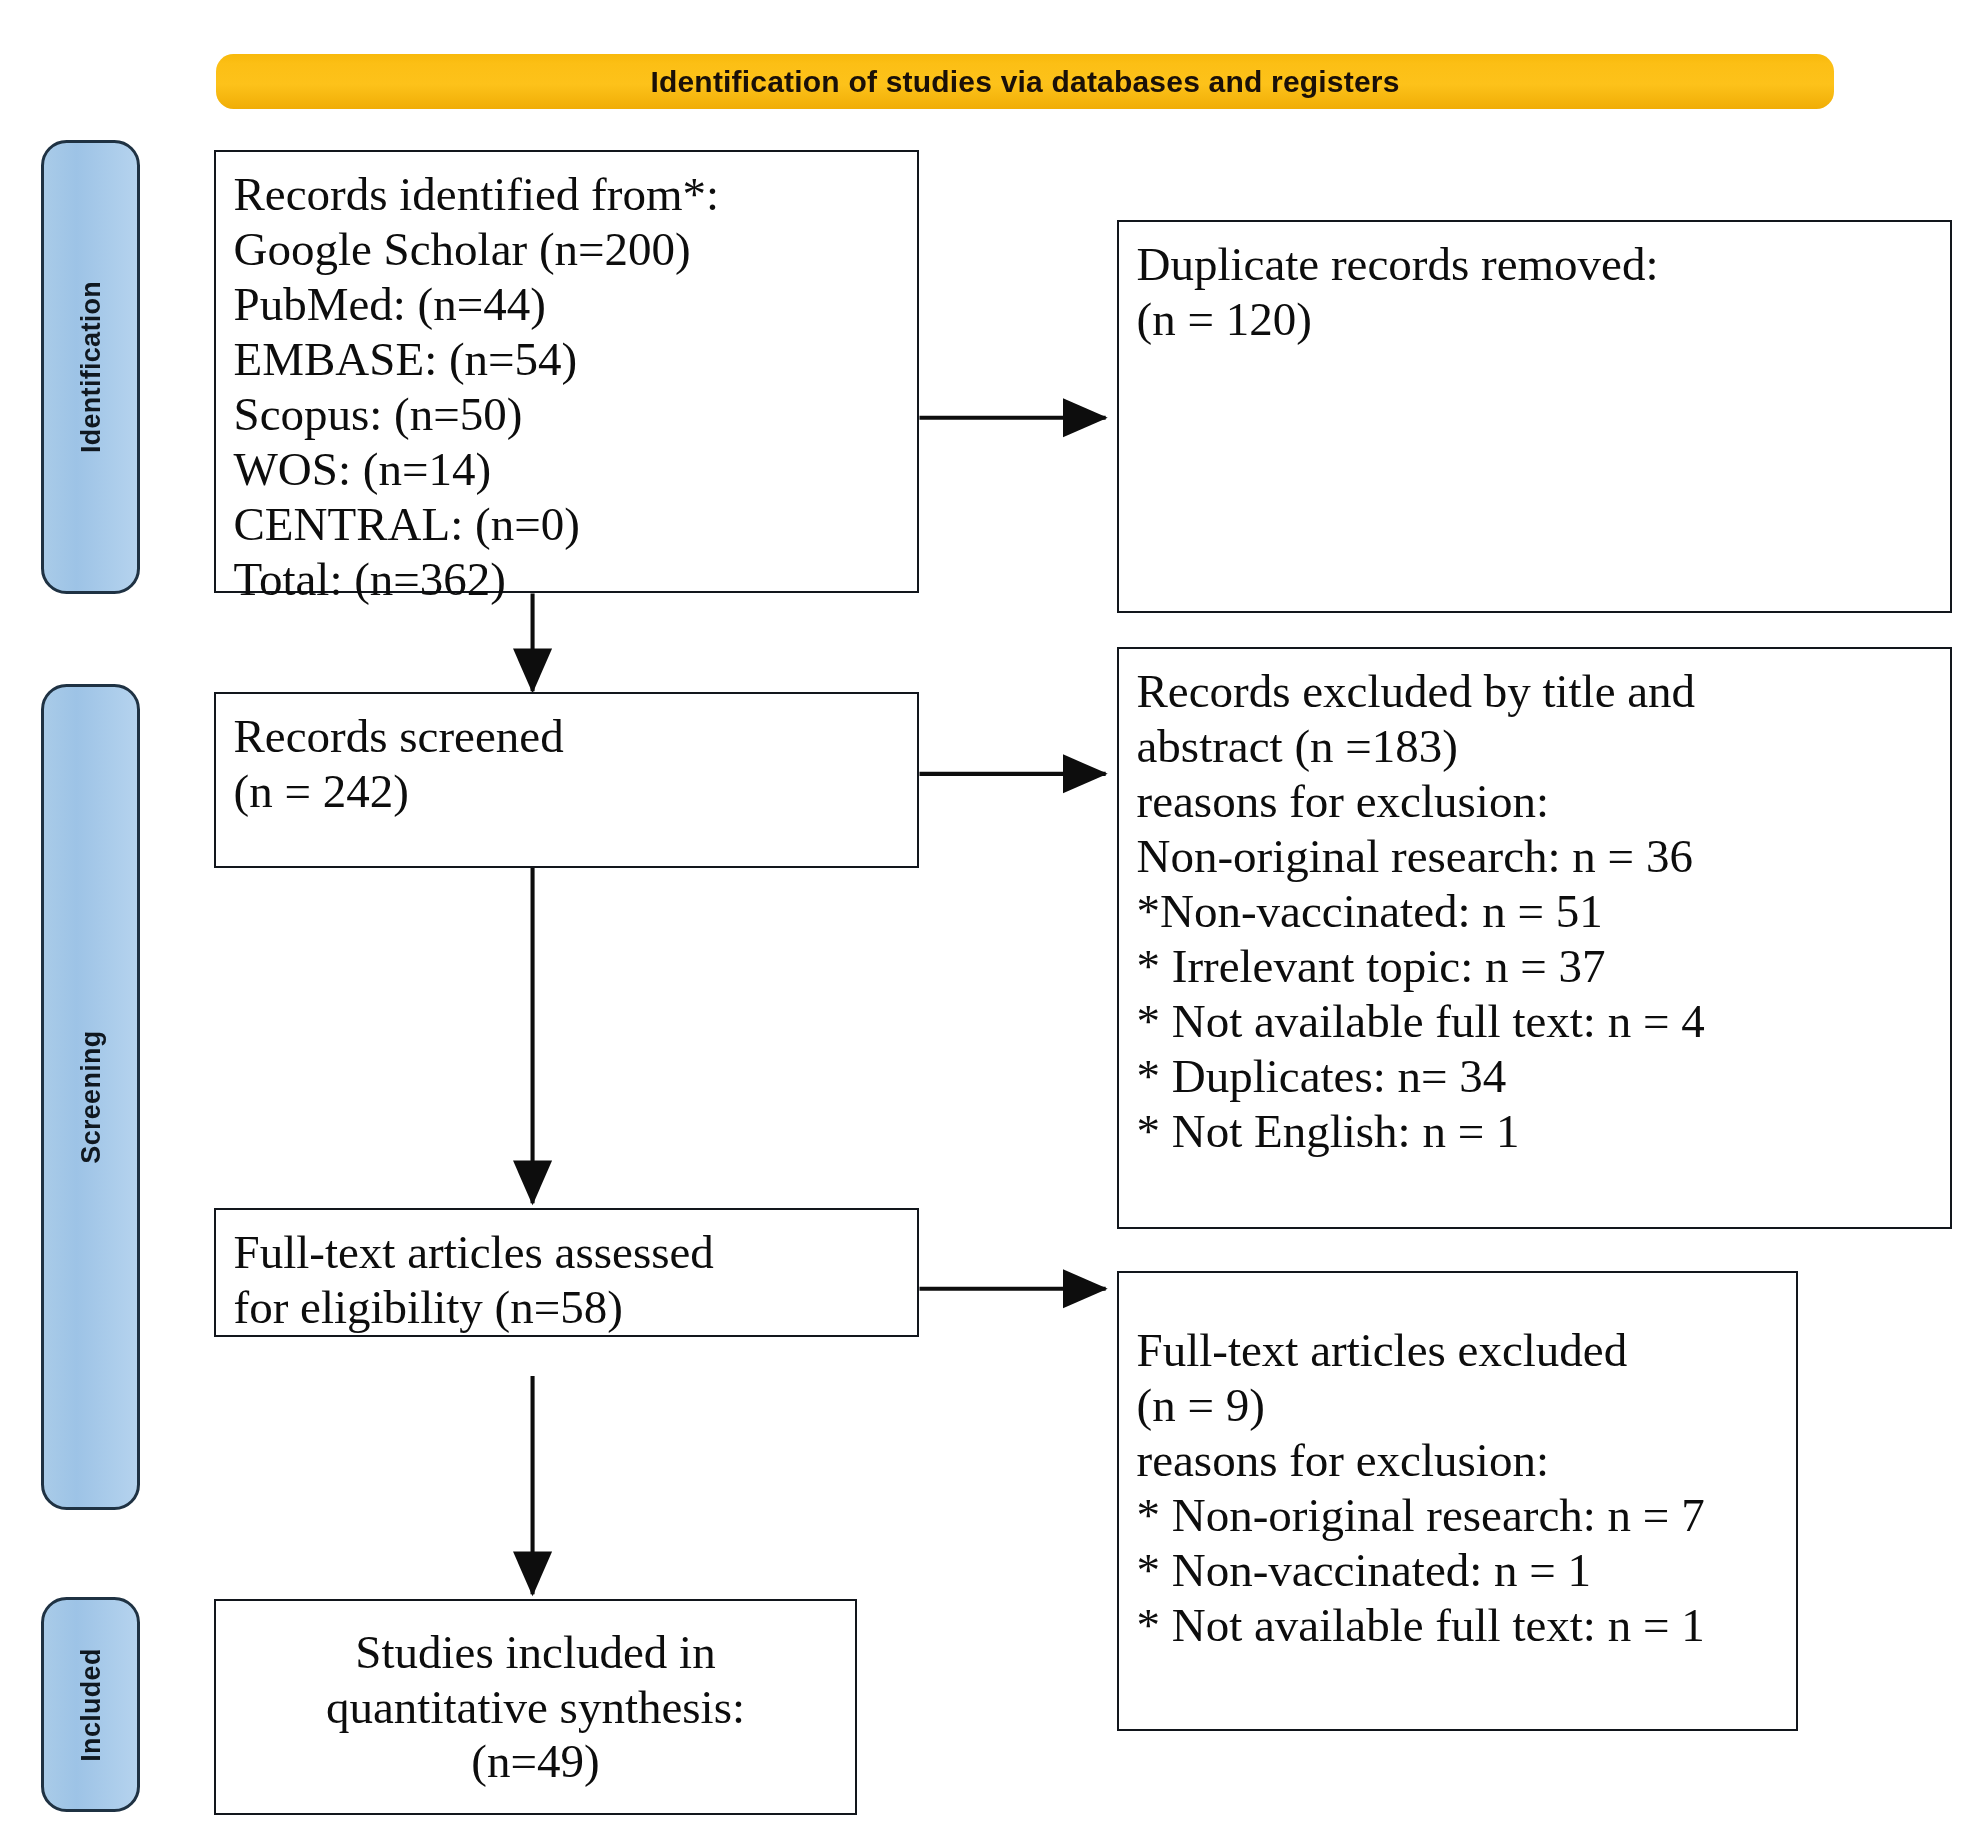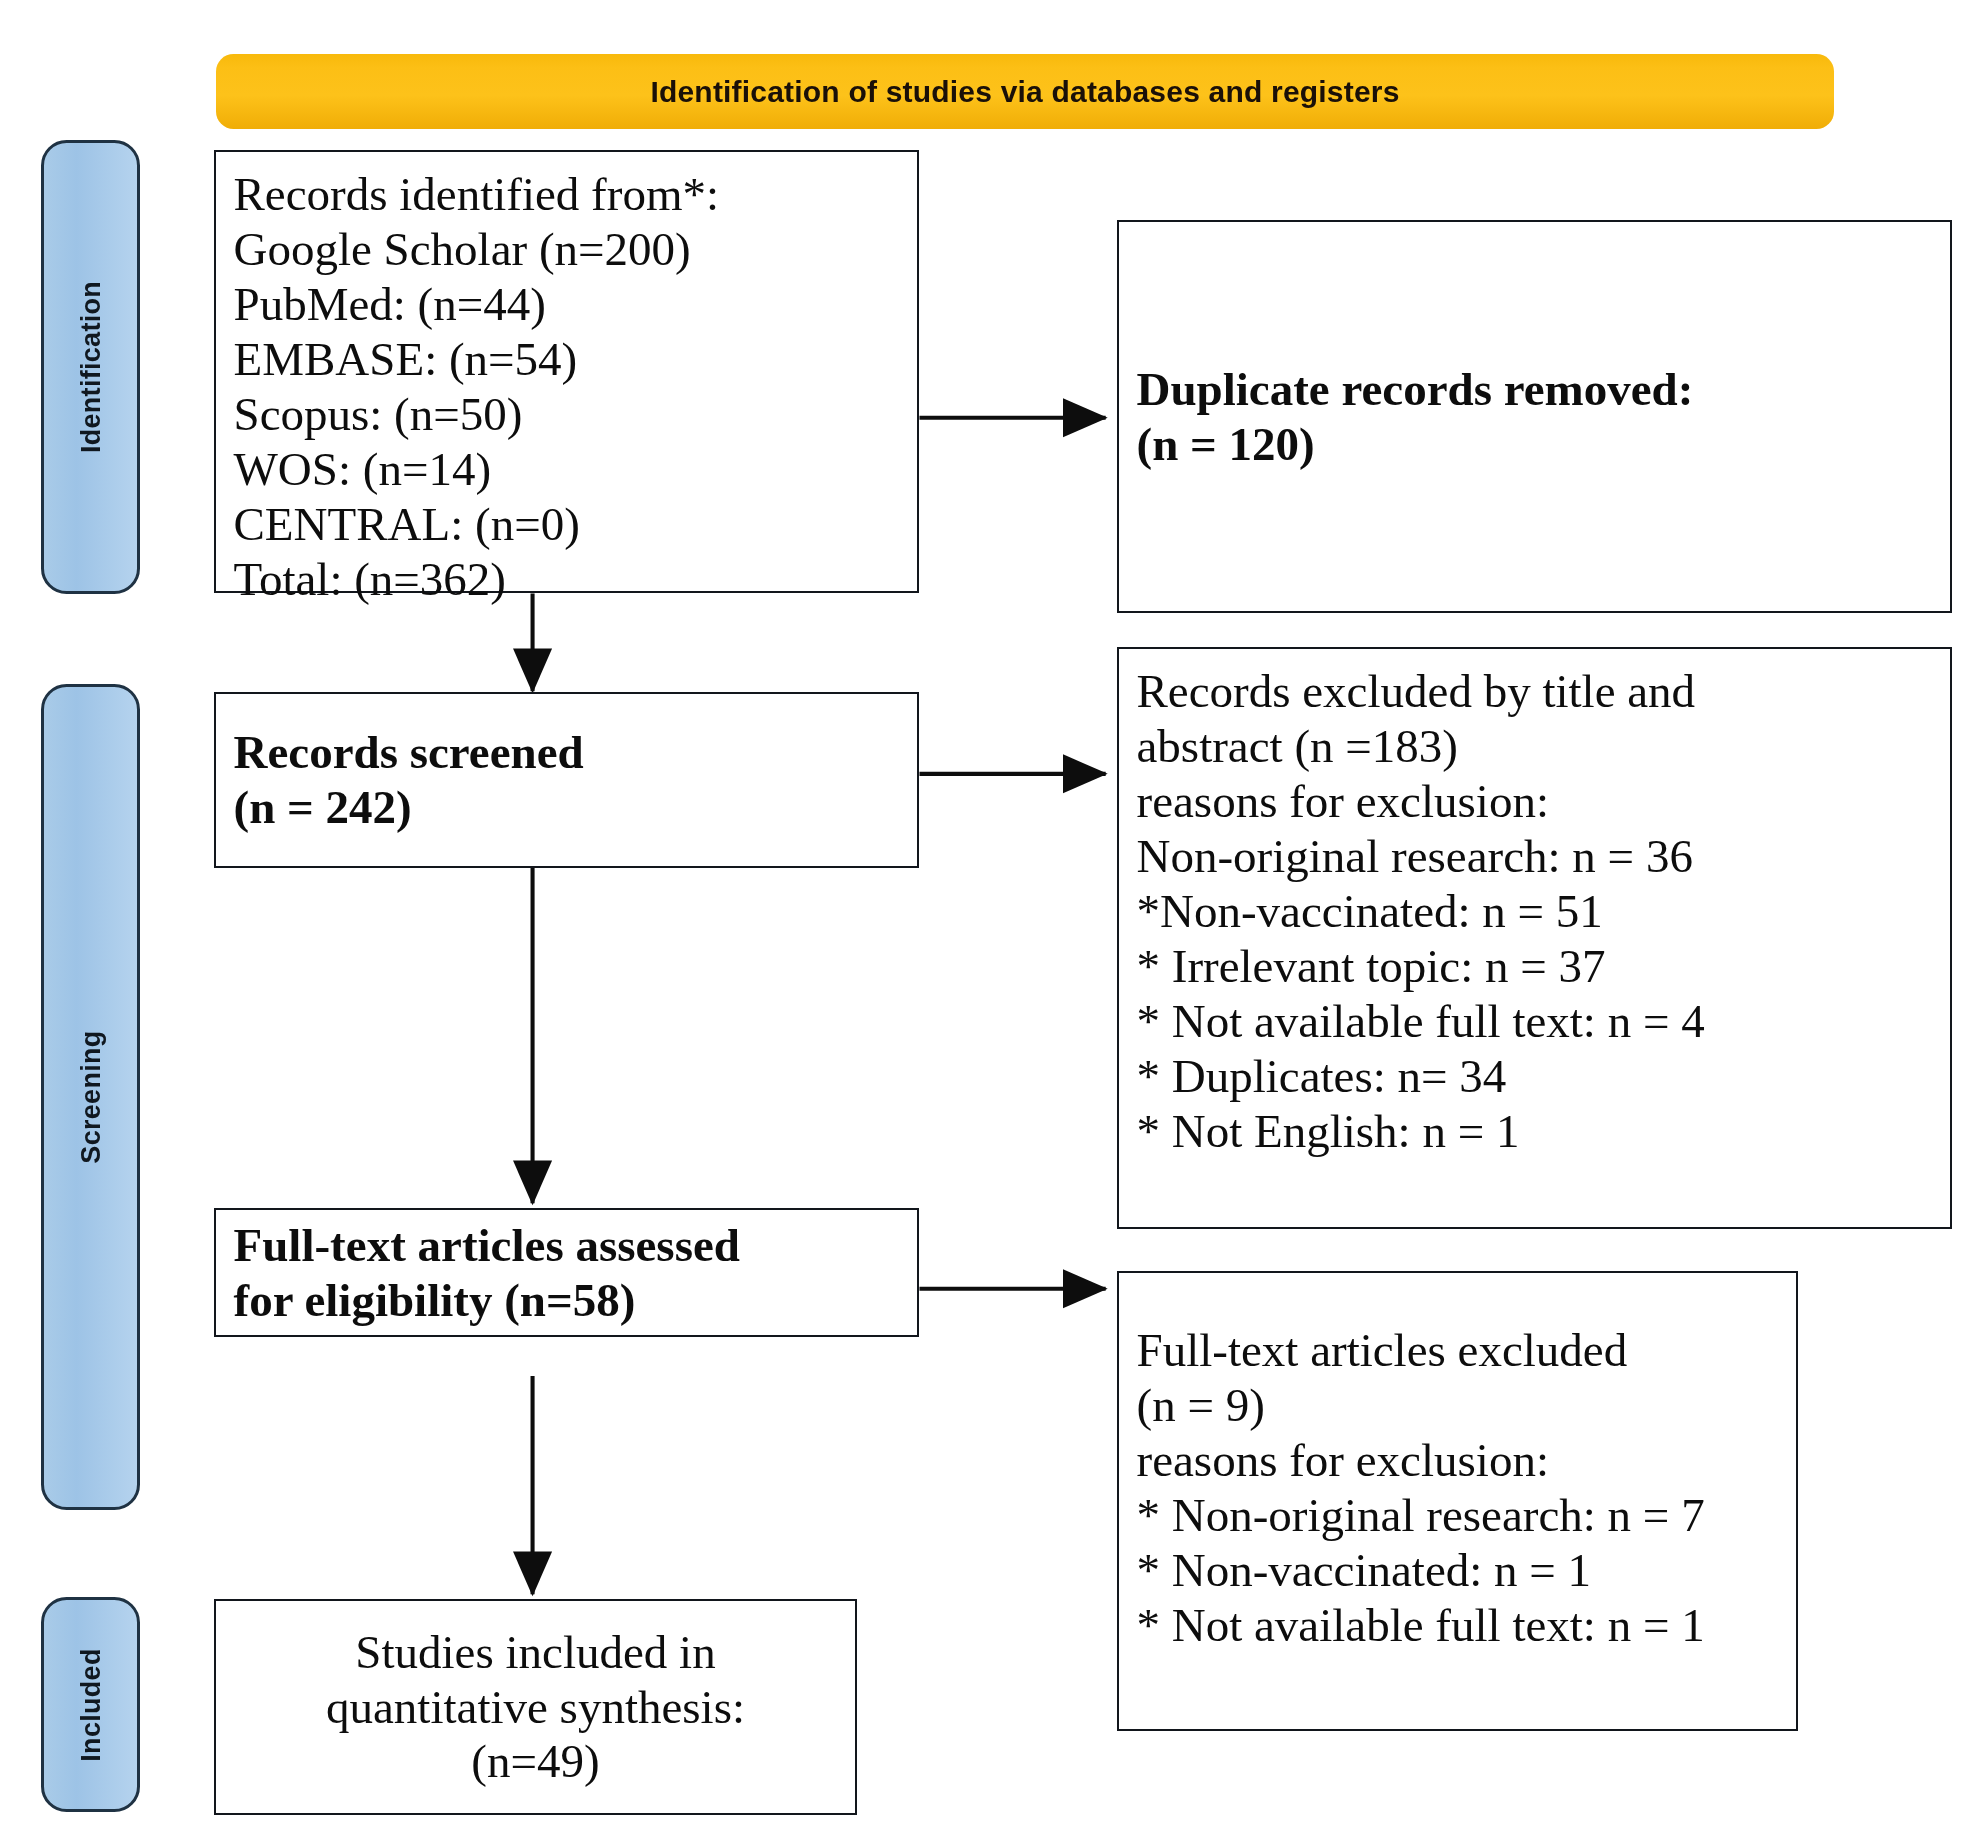--- a/index.html
+++ b/index.html
@@ -73,22 +73,20 @@
   .pbox.centered {
     display: flex;
     flex-direction: column;
     align-items: center;
     justify-content: center;
   }
   .pbox.centered .pbox-lines { text-align: center; }
   .pbox.vcenter {
     display: flex;
     flex-direction: column;
-    justify-content: center;
-    font-weight: bold;
   }
   .ln { display: block; white-space: nowrap; }
 </style>
 </head>
 <body>
 
 <svg id="canvas" viewBox="0 0 3411 3171">
   <defs>
     <marker id="ah" markerWidth="13" markerHeight="13" refX="10.5" refY="5.2" orient="auto" markerUnits="strokeWidth">
       <path d="M0,0.4 L11,5.2 L0,10 z" fill="#0d0d0d"></path>
@@ -101,21 +99,21 @@
 
   <path d="M1580,1330 L1900,1330" stroke="#0d0d0d" stroke-width="7" fill="none" marker-end="url(#ah)"></path>
 
   <path d="M915,1492 L915,2068" stroke="#0d0d0d" stroke-width="7" fill="none" marker-end="url(#ah)"></path>
 
   <path d="M1580,2215 L1900,2215" stroke="#0d0d0d" stroke-width="7" fill="none" marker-end="url(#ah)"></path>
 
   <path d="M915,2365 L915,2740" stroke="#0d0d0d" stroke-width="7" fill="none" marker-end="url(#ah)"></path>
 </svg>
 
-<div class="banner" style="left:216px; top:54px; width:1618px; height:75px;">
+<div class="banner" style="left:216px; top:54px; width:1618px; height:55px;">
   <span class="banner-text">Identification of studies via databases and registers</span>
 </div>
 
 <div class="stage-bar" style="left:41px; top:140px; width:99px; height:454px;">
   <span class="stage-label">Identification</span>
 </div>
 
 <div class="stage-bar" style="left:41px; top:684px; width:99px; height:826px;">
   <span class="stage-label">Screening</span>
 </div>

